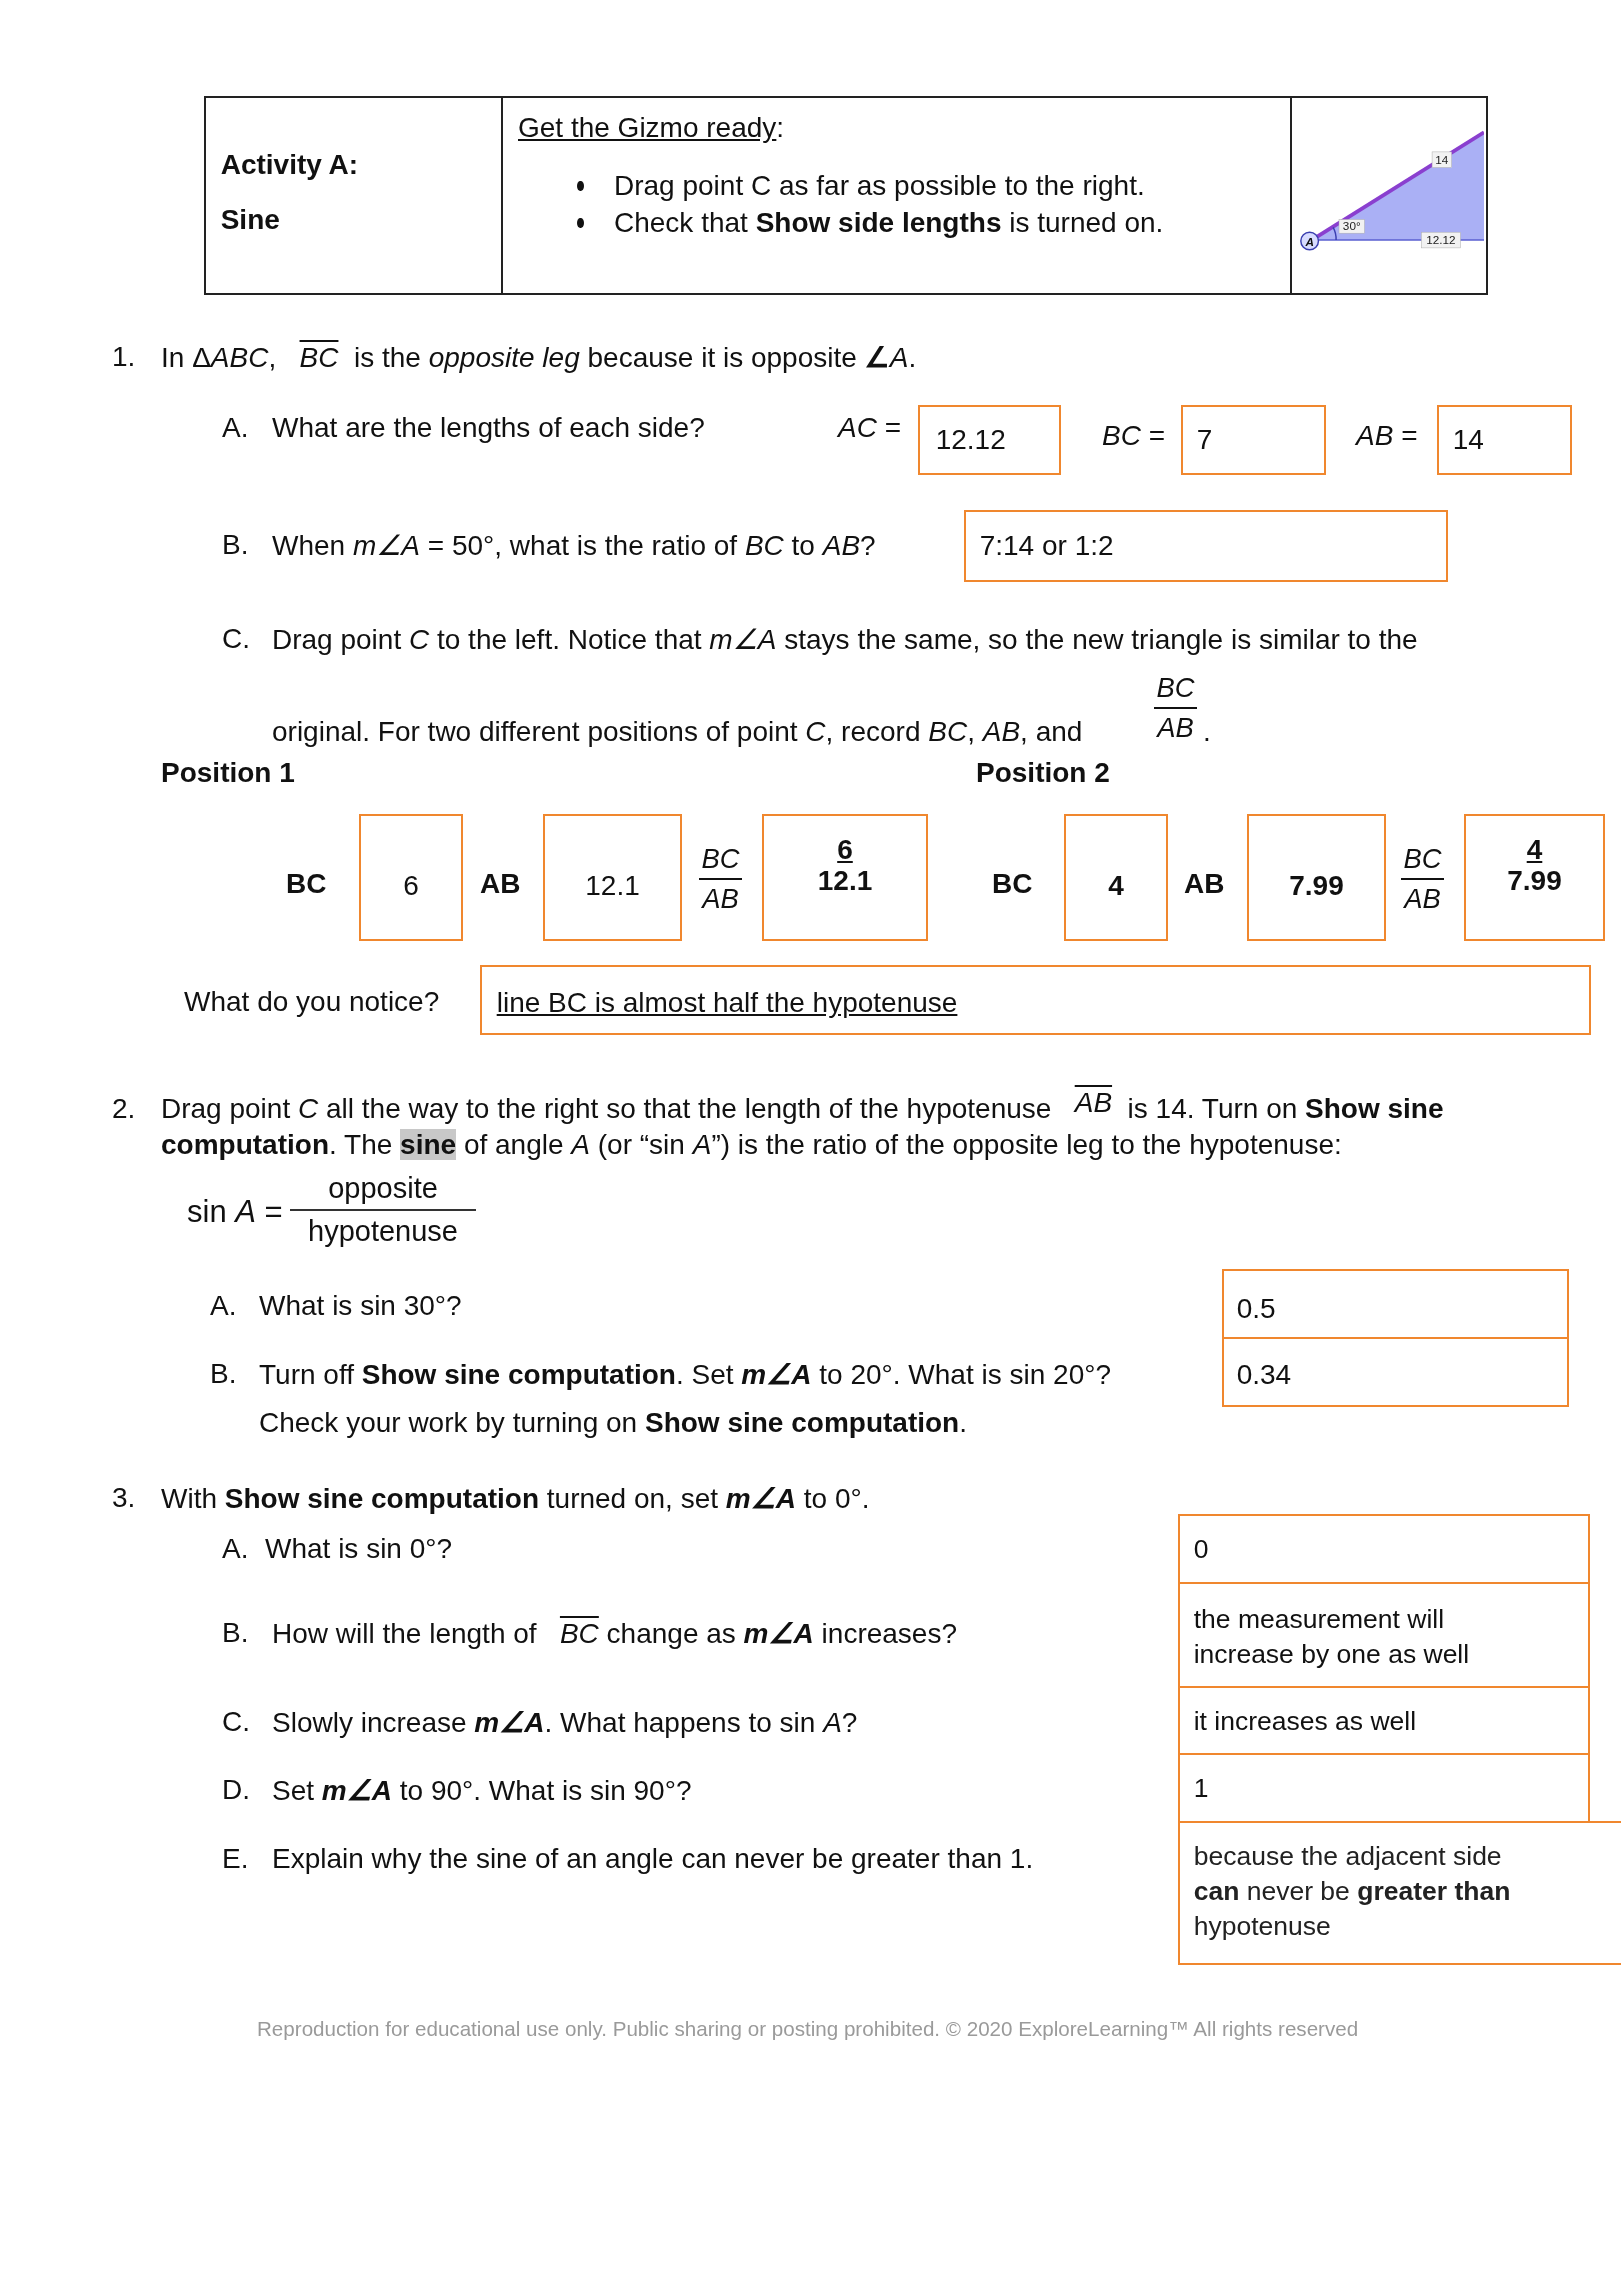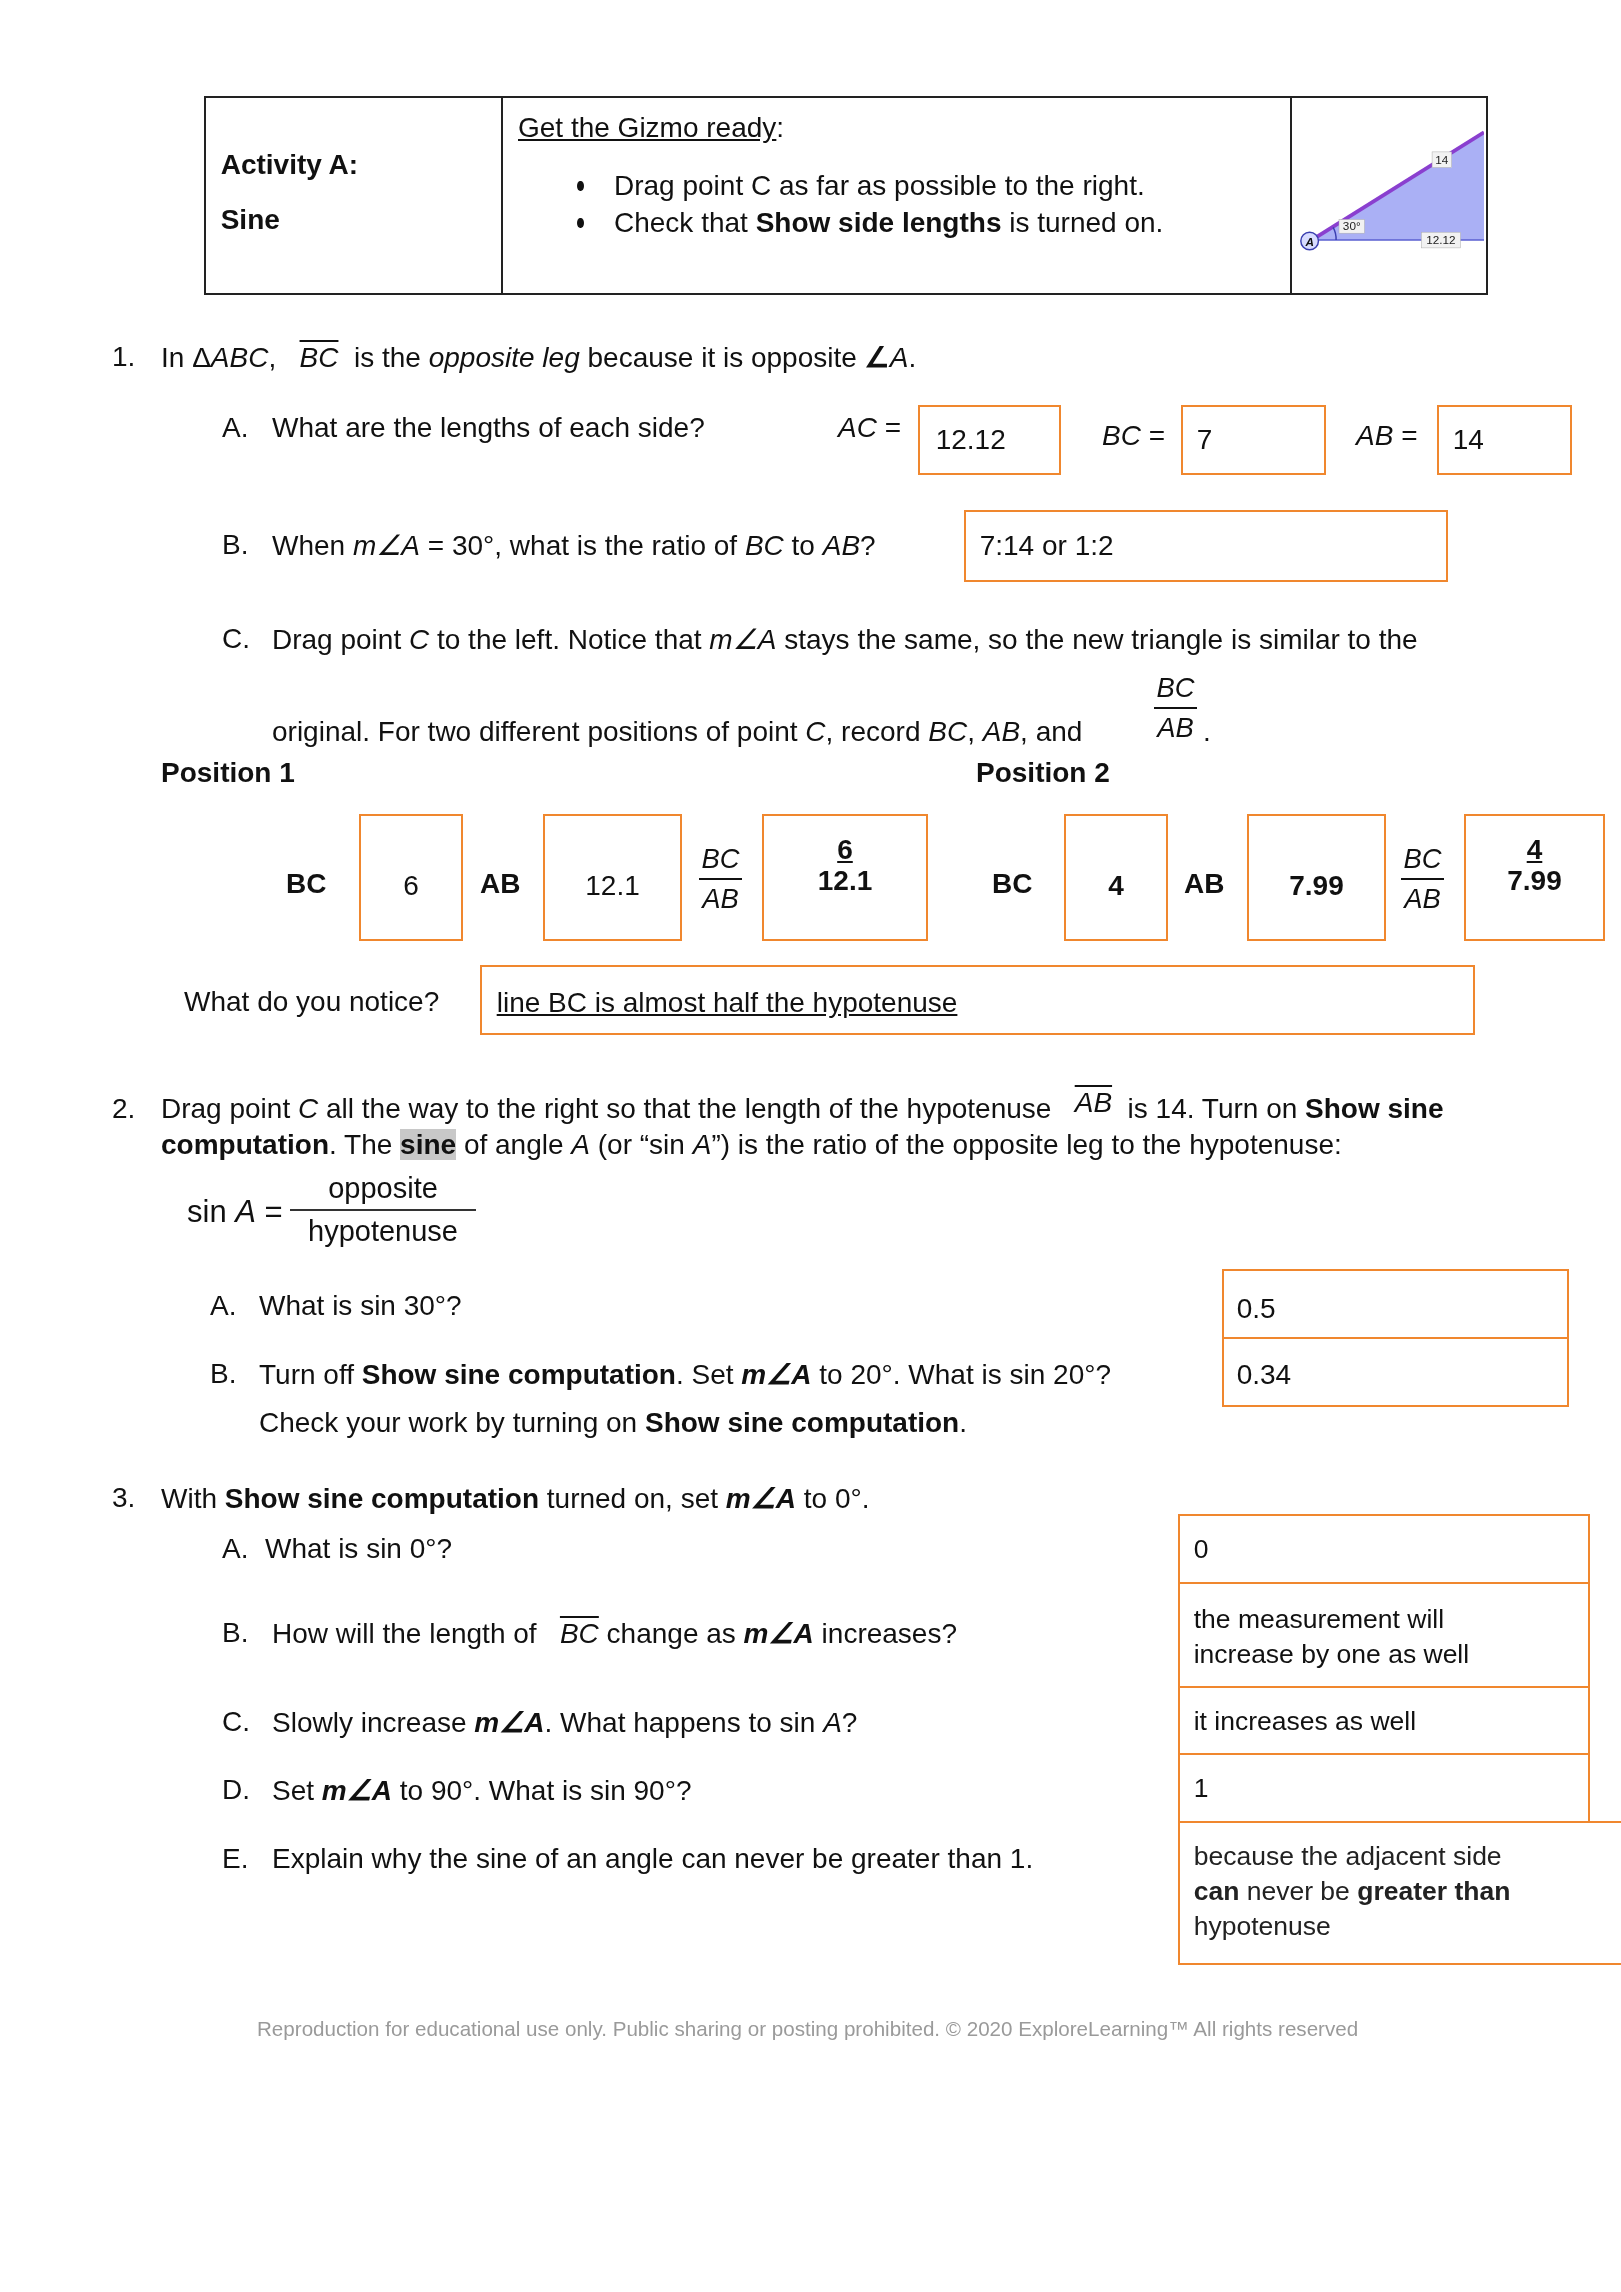--- a/index.html
+++ b/index.html
@@ -75,21 +75,21 @@
 <div class="abs" style="left:1102px; top:420px;"><span class="i">BC</span><span> =</span></div>
 <div class="box" style="left:1181px; top:405px; width:145px; height:70px;">
   <div class="boxtext" style="left:13.7px; top:16.7px;">7</div>
 </div>
 <div class="abs" style="left:1356px; top:420px;"><span class="i">AB</span><span> =</span></div>
 <div class="box" style="left:1437px; top:405px; width:135px; height:70px;">
   <div class="boxtext" style="left:13.7px; top:16.7px;">14</div>
 </div>
 
 <div class="abs" style="left:222px; top:529px;">B.</div>
-<div class="abs" style="left:272px; top:529px;"><span>When </span><span class="i">m∠A</span><span> = 30°, what is the ratio of </span><span class="i">BC</span><span> to </span><span class="i">AB</span><span>?</span></div>
+<div class="abs" style="left:272px; top:529px;"><span>When </span><span class="i">m∠A</span><span> = 50°, what is the ratio of </span><span class="i">BC</span><span> to </span><span class="i">AB</span><span>?</span></div>
 <div class="box" style="left:964px; top:510px; width:484px; height:72px;">
   <div class="boxtext" style="left:13.7px; top:17.6px;">7:14 or 1:2</div>
 </div>
 
 <div class="abs" style="left:222px; top:623px;">C.</div>
 <div class="abs" style="left:272px; top:623px;"><span>Drag point </span><span class="i">C</span><span> to the left. Notice that </span><span class="i">m∠A</span><span> stays the same, so the new triangle is similar to the</span></div>
 <div class="abs" style="left:272px; top:716px;text-align:center;"><span>original. For two different positions of point </span><span class="i">C</span><span>, record </span><span class="i">BC</span><span>, </span><span class="i">AB</span><span>, and</span></div>
 <div class="frac" style="left:1154px; top:672px; width:43px;">
   <div>BC</div>
   <div class="bar"></div>
@@ -134,21 +134,21 @@
   <div>AB</div>
 </div>
 <div class="box" style="left:1464px; top:814px; width:141px; height:127px;">
   <div class="fracans" style="left:0; width:100%; top:17.6px;">
     <div class="num">4</div>
     <div>7.99</div>
   </div>
 </div>
 
 <div class="abs" style="left:184px; top:986px;">What do you notice?</div>
-<div class="box" style="left:480px; top:965px; width:995px; height:70px;">
+<div class="box" style="left:480px; top:965px; width:1111px; height:70px;">
   <div class="boxtext u" style="left:14.7px; top:19.6px;">line BC is almost half the hypotenuse</div>
 </div>
 
 <div class="abs" style="left:112px; top:1093px;">2.</div>
 <div class="abs" style="left:161px; top:1093px;"><span>Drag point </span><span class="i">C</span><span> all the way to the right so that the length of the hypotenuse</span>&nbsp;&nbsp;&nbsp;<span class="ov" style="position:relative; top:-5.9px;">AB</span>&nbsp;<span> is 14. Turn on </span><span class="b">Show sine</span></div>
 <div class="abs" style="left:161px; top:1129px;"><span class="b">computation</span><span>. The </span><span class="b hl">sine</span><span> of angle </span><span class="i">A</span><span> (or “sin </span><span class="i">A</span><span>”) is the ratio of the opposite leg to the hypotenuse:</span></div>
 
 <div class="abs" style="left:187px; top:1194px; font-size:31px;"><span>sin </span><span class="i">A</span><span> =</span></div>
 <div class="abs" style="left:290px; top:1172px; width:186px; text-align:center; font-size:29px;">
   <div>opposite</div>

